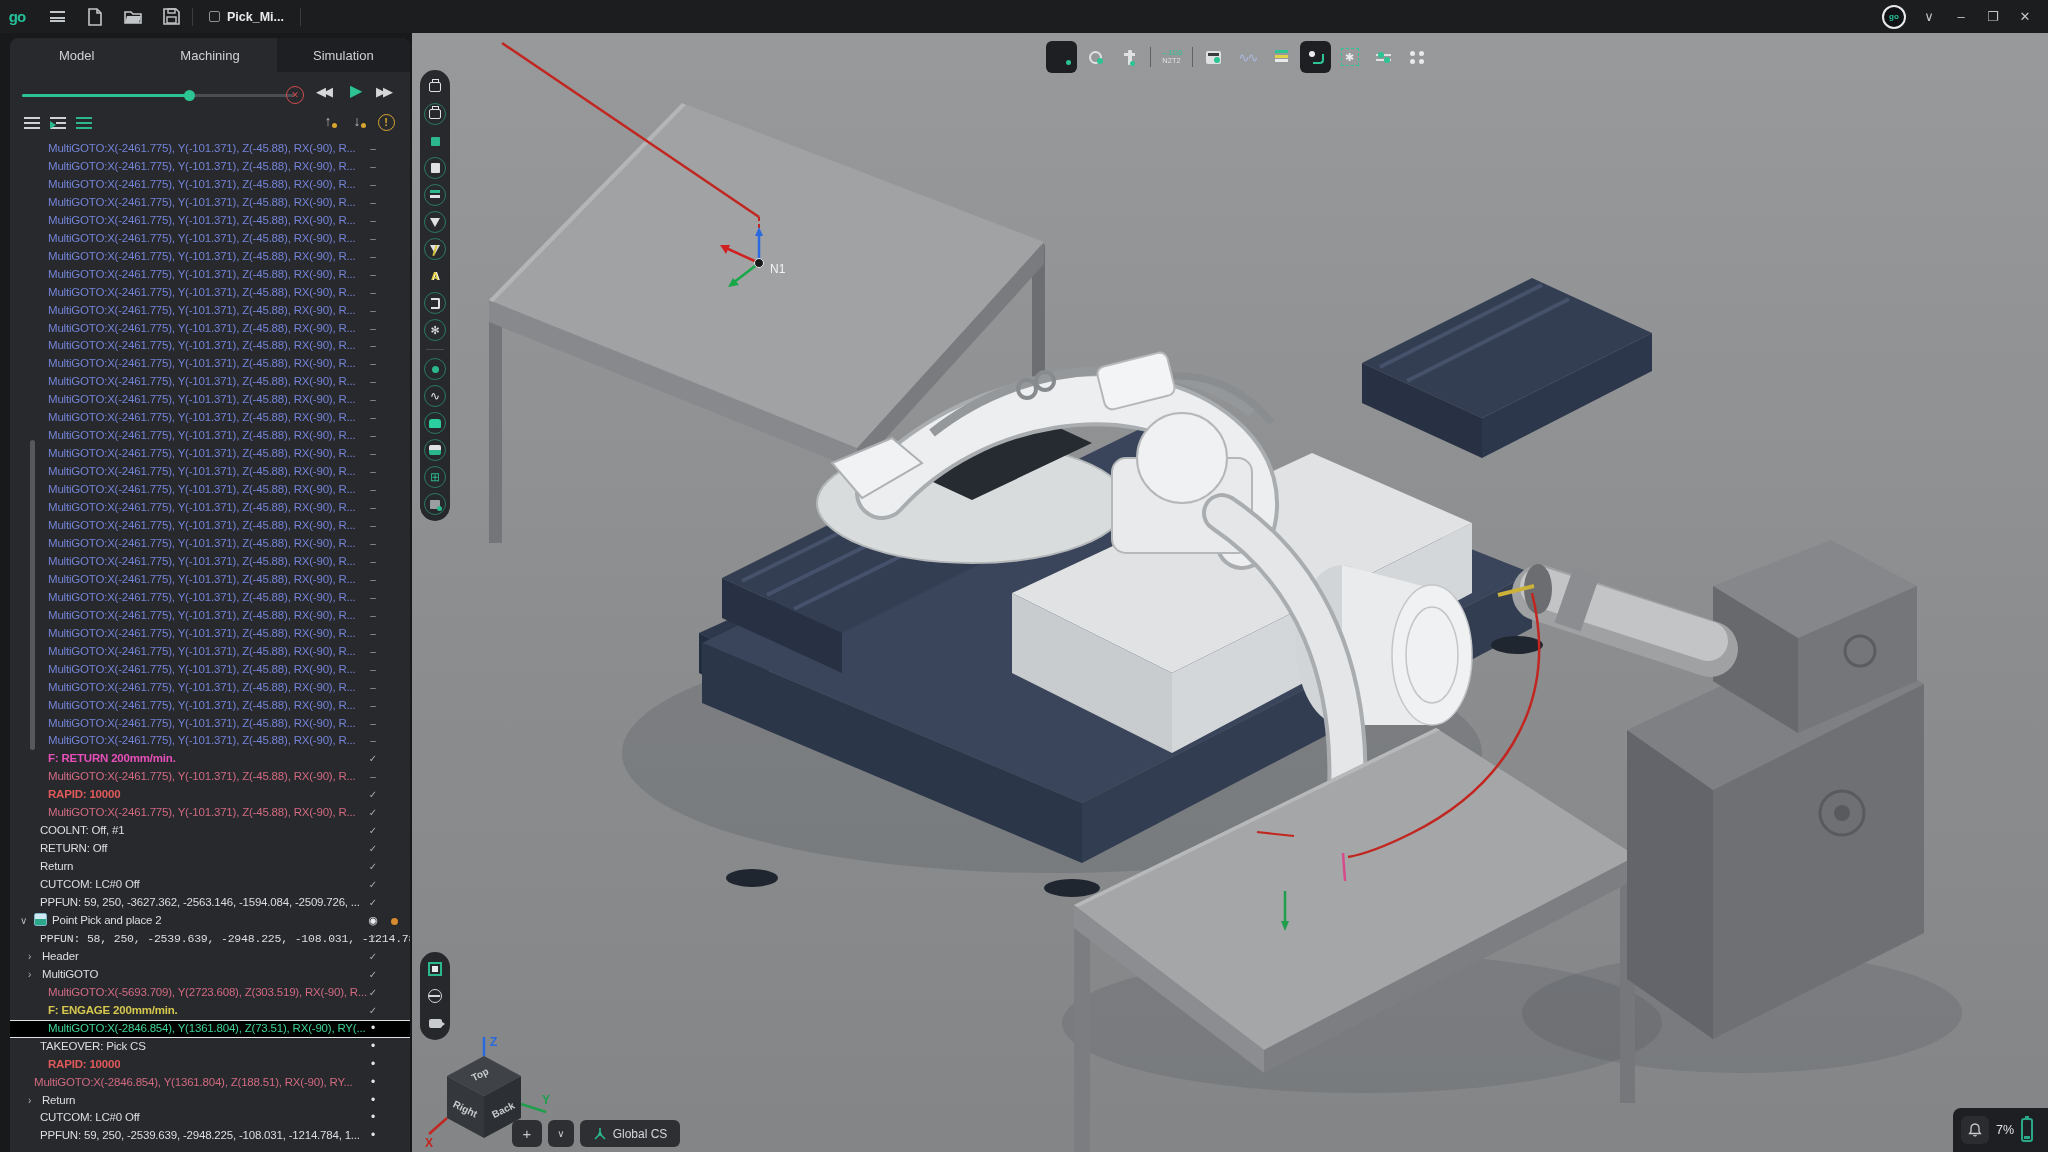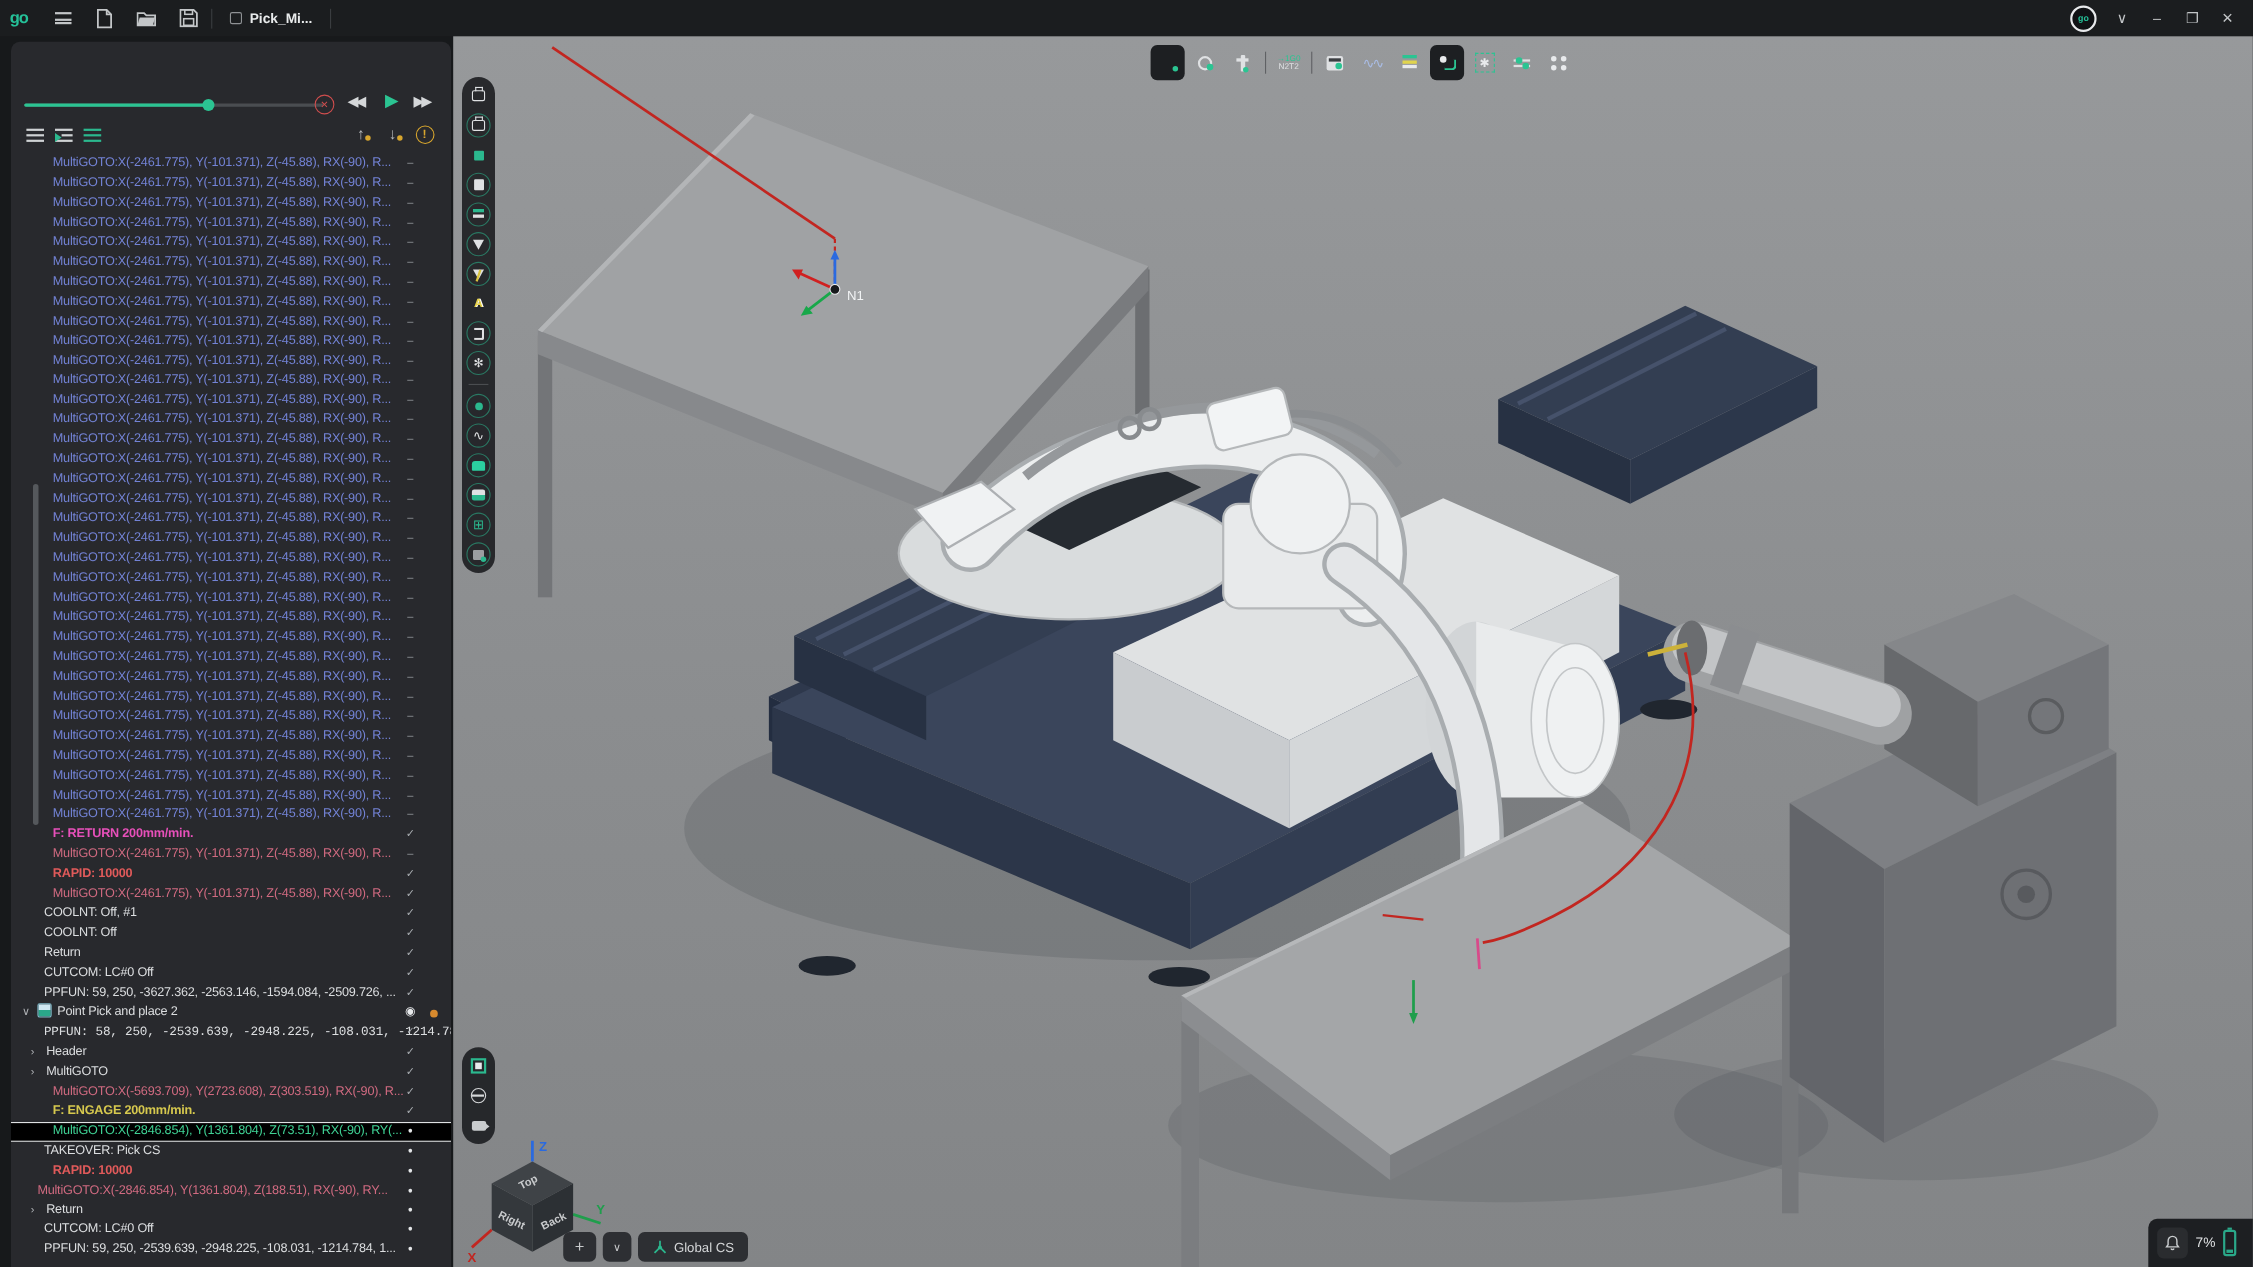--- a/index.html
+++ b/index.html
@@ -326,20 +326,25 @@
         <polygon points="308,212 318,212 314,221" fill="#d02020"></polygon>
         <line x1="347" y1="230" x2="321" y2="250" stroke="#18a84a" stroke-width="2.5"></line>
         <polygon points="316,254 321,245 327,252" fill="#18a84a"></polygon>
         <circle cx="347" cy="230" r="4.5" fill="#17191b" stroke="#e8eaec" stroke-width="1"></circle>
         <text x="358" y="240" font-size="12" fill="#f2f4f5">N1</text>
       </g>
     </svg>
   </div>
 
   <div class="panel">
+    <div class="tabs">
+        <div class="tab">Model</div>
+        <div class="tab">Machining</div>
+        <div class="tab active">Simulation</div>
+      </div>
     <div class="transport">
       <div class="track">
         <div class="track-fill"></div>
         <div class="knob"></div>
       </div>
       <div class="stopbtn">✕</div>
       <div class="tpbtn" style="left:306px">◀◀</div>
       <div class="tpbtn play" style="left:340px">▶</div>
       <div class="tpbtn" style="left:366px">▶▶</div>
     </div>
@@ -408,21 +413,21 @@
         <div class="row c-blue" style="padding-left: 38px;"><span class="txt">MultiGOTO:X(-2461.775), Y(-101.371), Z(-45.88), RX(-90), R...</span><span class="st st-dash"></span></div>
         <div class="row c-blue" style="padding-left: 38px;"><span class="txt">MultiGOTO:X(-2461.775), Y(-101.371), Z(-45.88), RX(-90), R...</span><span class="st st-dash"></span></div>
         <div class="row c-blue" style="padding-left: 38px;"><span class="txt">MultiGOTO:X(-2461.775), Y(-101.371), Z(-45.88), RX(-90), R...</span><span class="st st-dash"></span></div>
         <div class="row c-blue" style="padding-left: 38px;"><span class="txt">MultiGOTO:X(-2461.775), Y(-101.371), Z(-45.88), RX(-90), R...</span><span class="st st-dash"></span></div>
         <div class="row c-blue" style="padding-left: 38px;"><span class="txt">MultiGOTO:X(-2461.775), Y(-101.371), Z(-45.88), RX(-90), R...</span><span class="st st-dash"></span></div>
         <div class="row c-magenta b" style="padding-left: 38px;"><span class="txt">F: RETURN 200mm/min.</span><span class="st st-check"></span></div>
         <div class="row c-rose" style="padding-left: 38px;"><span class="txt">MultiGOTO:X(-2461.775), Y(-101.371), Z(-45.88), RX(-90), R...</span><span class="st st-dash"></span></div>
         <div class="row c-red b" style="padding-left: 38px;"><span class="txt">RAPID: 10000</span><span class="st st-check"></span></div>
         <div class="row c-rose" style="padding-left: 38px;"><span class="txt">MultiGOTO:X(-2461.775), Y(-101.371), Z(-45.88), RX(-90), R...</span><span class="st st-check"></span></div>
         <div class="row c-white" style="padding-left: 30px;"><span class="txt">COOLNT: Off, #1</span><span class="st st-check"></span></div>
-        <div class="row c-white" style="padding-left: 30px;"><span class="txt">COOLNT: Off</span><span class="st st-check"></span></div>
+        <div class="row c-white" style="padding-left: 30px;"><span class="txt">RETURN: Off</span><span class="st st-check"></span></div>
         <div class="row c-white" style="padding-left: 30px;"><span class="txt">Return</span><span class="st st-check"></span></div>
         <div class="row c-white" style="padding-left: 30px;"><span class="txt">CUTCOM: LC#0 Off</span><span class="st st-check"></span></div>
         <div class="row c-white" style="padding-left: 30px;"><span class="txt">PPFUN: 59, 250, -3627.362, -2563.146, -1594.084, -2509.726, ...</span><span class="st st-check"></span></div>
         <div class="row c-white" style="padding-left: 10px;"><span class="exp">∨</span><span class="opicon"></span><span class="txt">Point Pick and place 2</span><span class="st st-record"></span><span class="odot"></span></div>
         <div class="row c-white" style="padding-left: 30px; font-family: Liberation Mono, monospace;"><span class="txt">PPFUN: 58, 250, -2539.639, -2948.225, -108.031, -1214.784, 1...</span><span class="st st-check"></span></div>
         <div class="row c-white" style="padding-left: 18px;"><span class="exp">›</span><span class="txt">Header</span><span class="st st-check"></span></div>
         <div class="row c-white" style="padding-left: 18px;"><span class="exp">›</span><span class="txt">MultiGOTO</span><span class="st st-check"></span></div>
         <div class="row c-rose" style="padding-left: 38px;"><span class="txt">MultiGOTO:X(-5693.709), Y(2723.608), Z(303.519), RX(-90), R...</span><span class="st st-check"></span></div>
         <div class="row c-yellow b" style="padding-left: 38px;"><span class="txt">F: ENGAGE 200mm/min.</span><span class="st st-check"></span></div>
         <div class="row c-green sel" style="padding-left: 38px;"><span class="txt">MultiGOTO:X(-2846.854), Y(1361.804), Z(73.51), RX(-90), RY(...</span><span class="st st-dot"></span></div>

